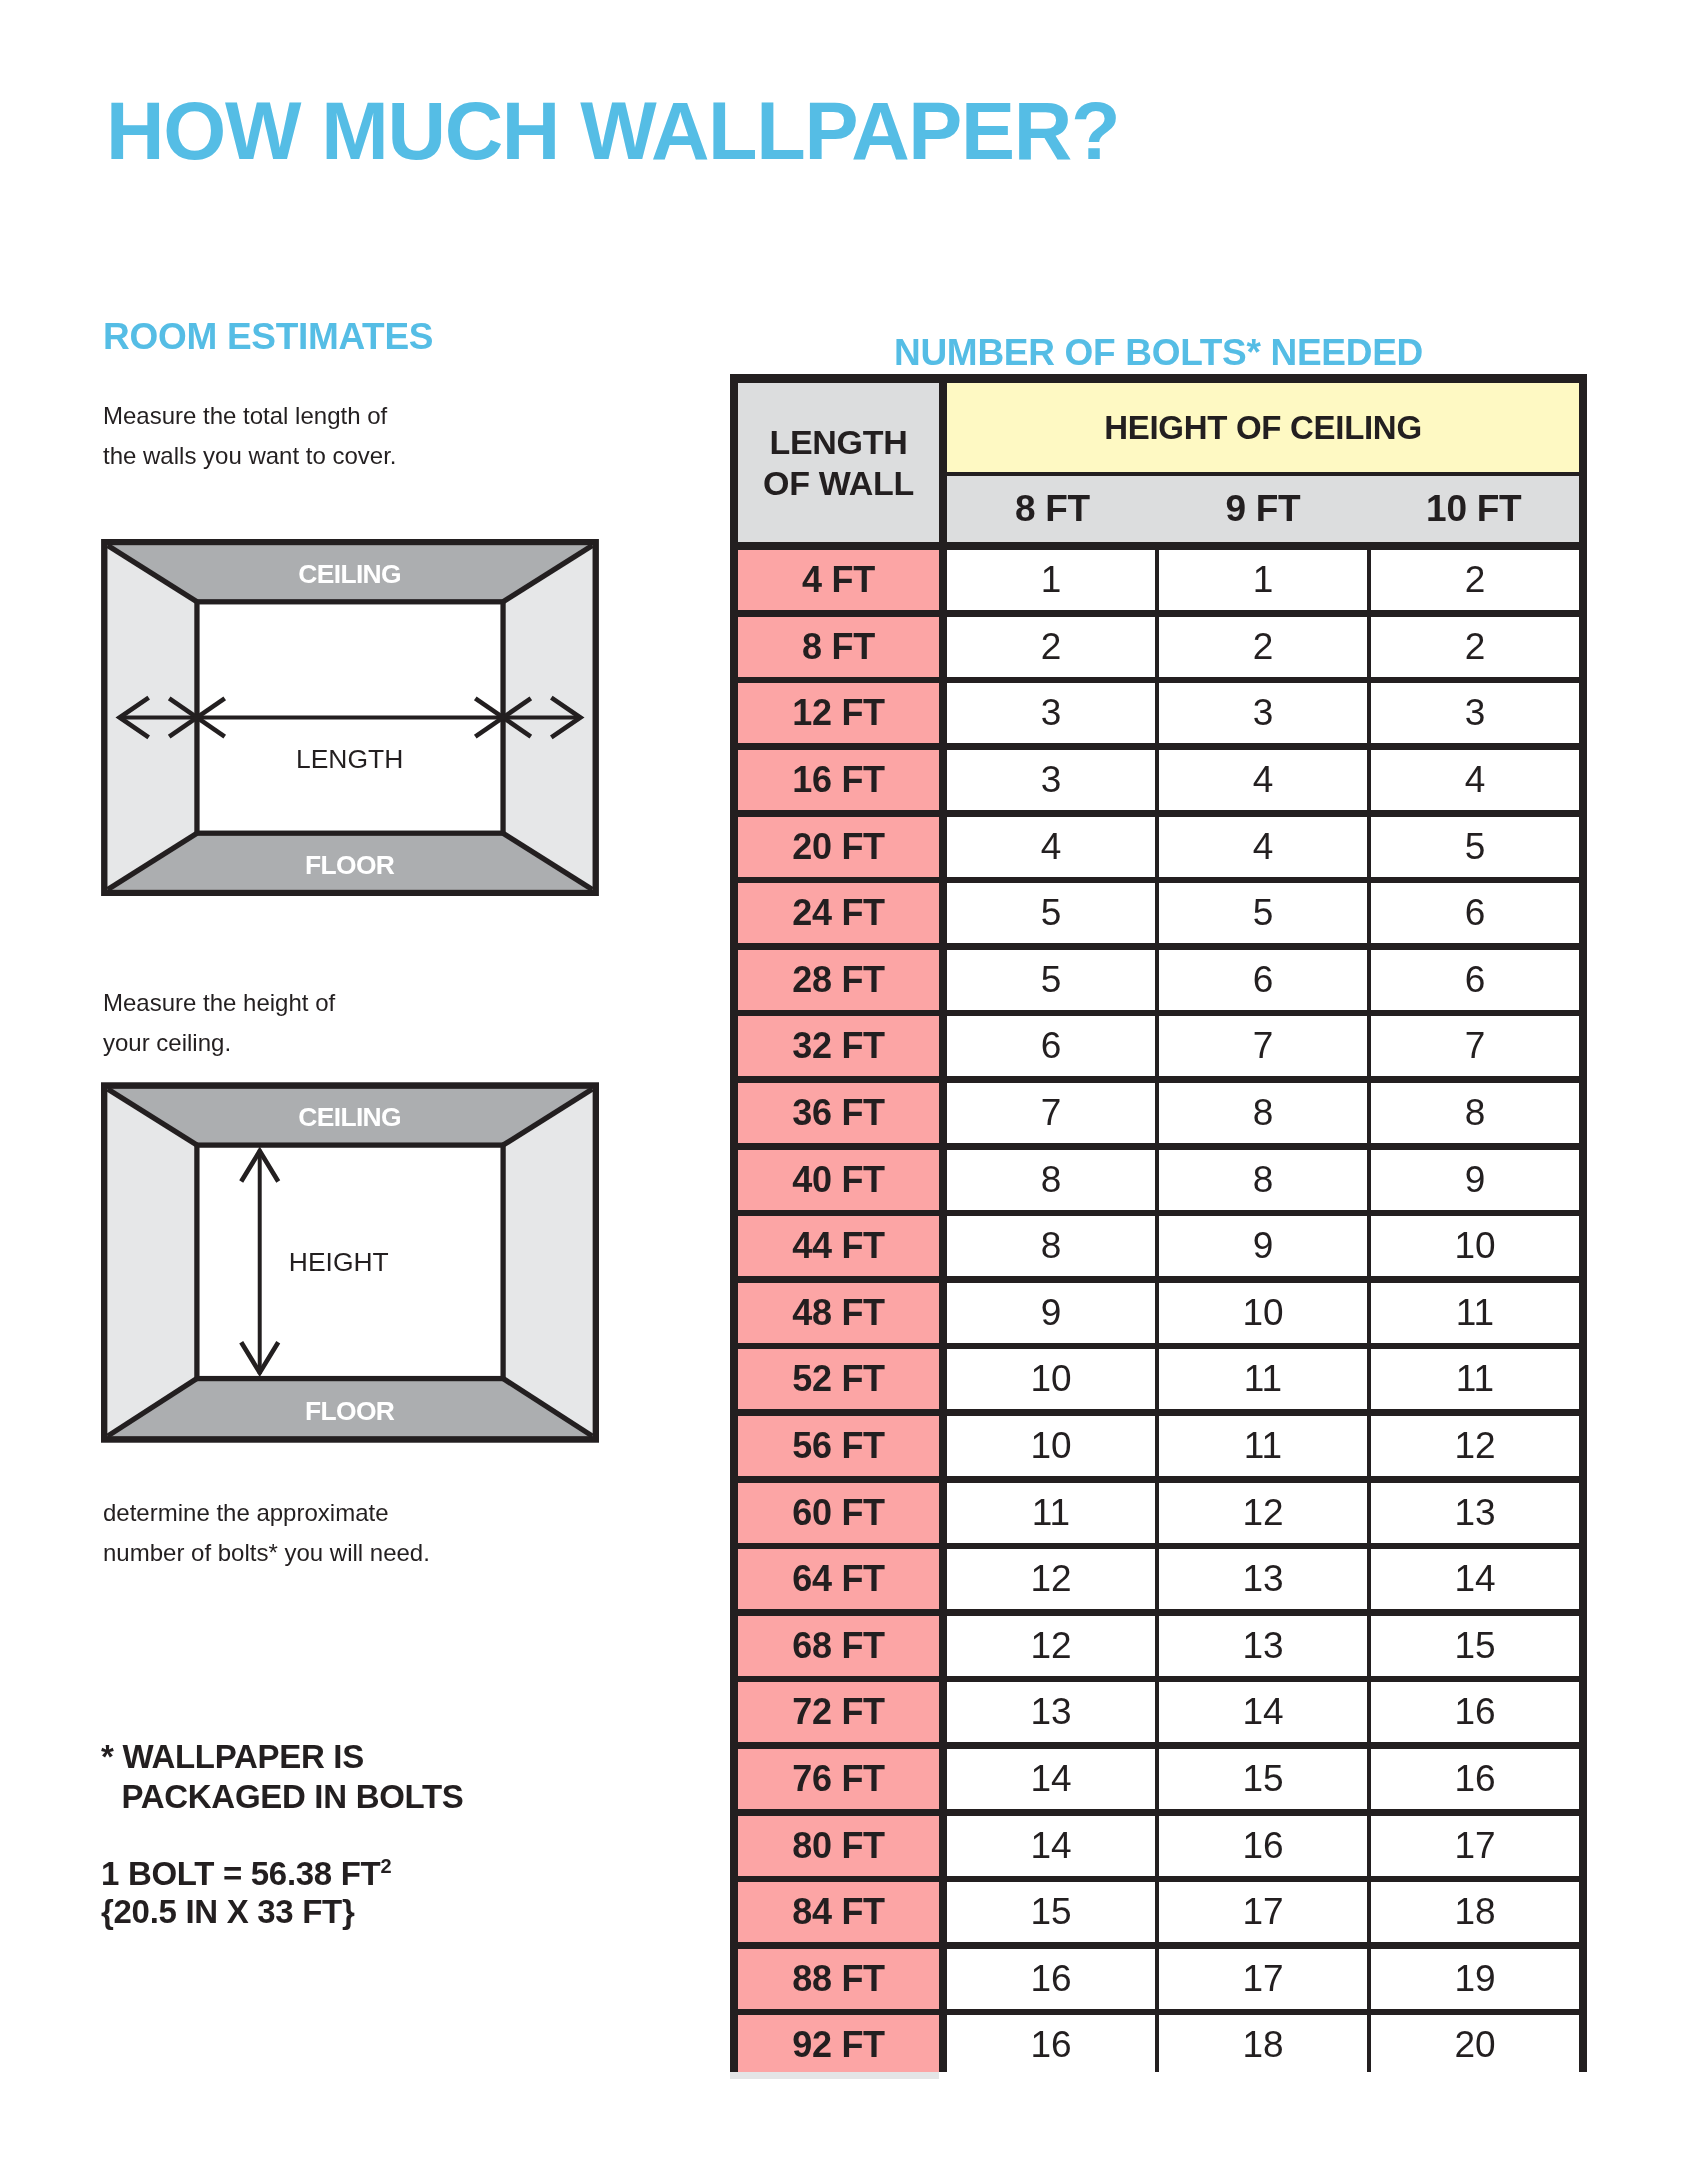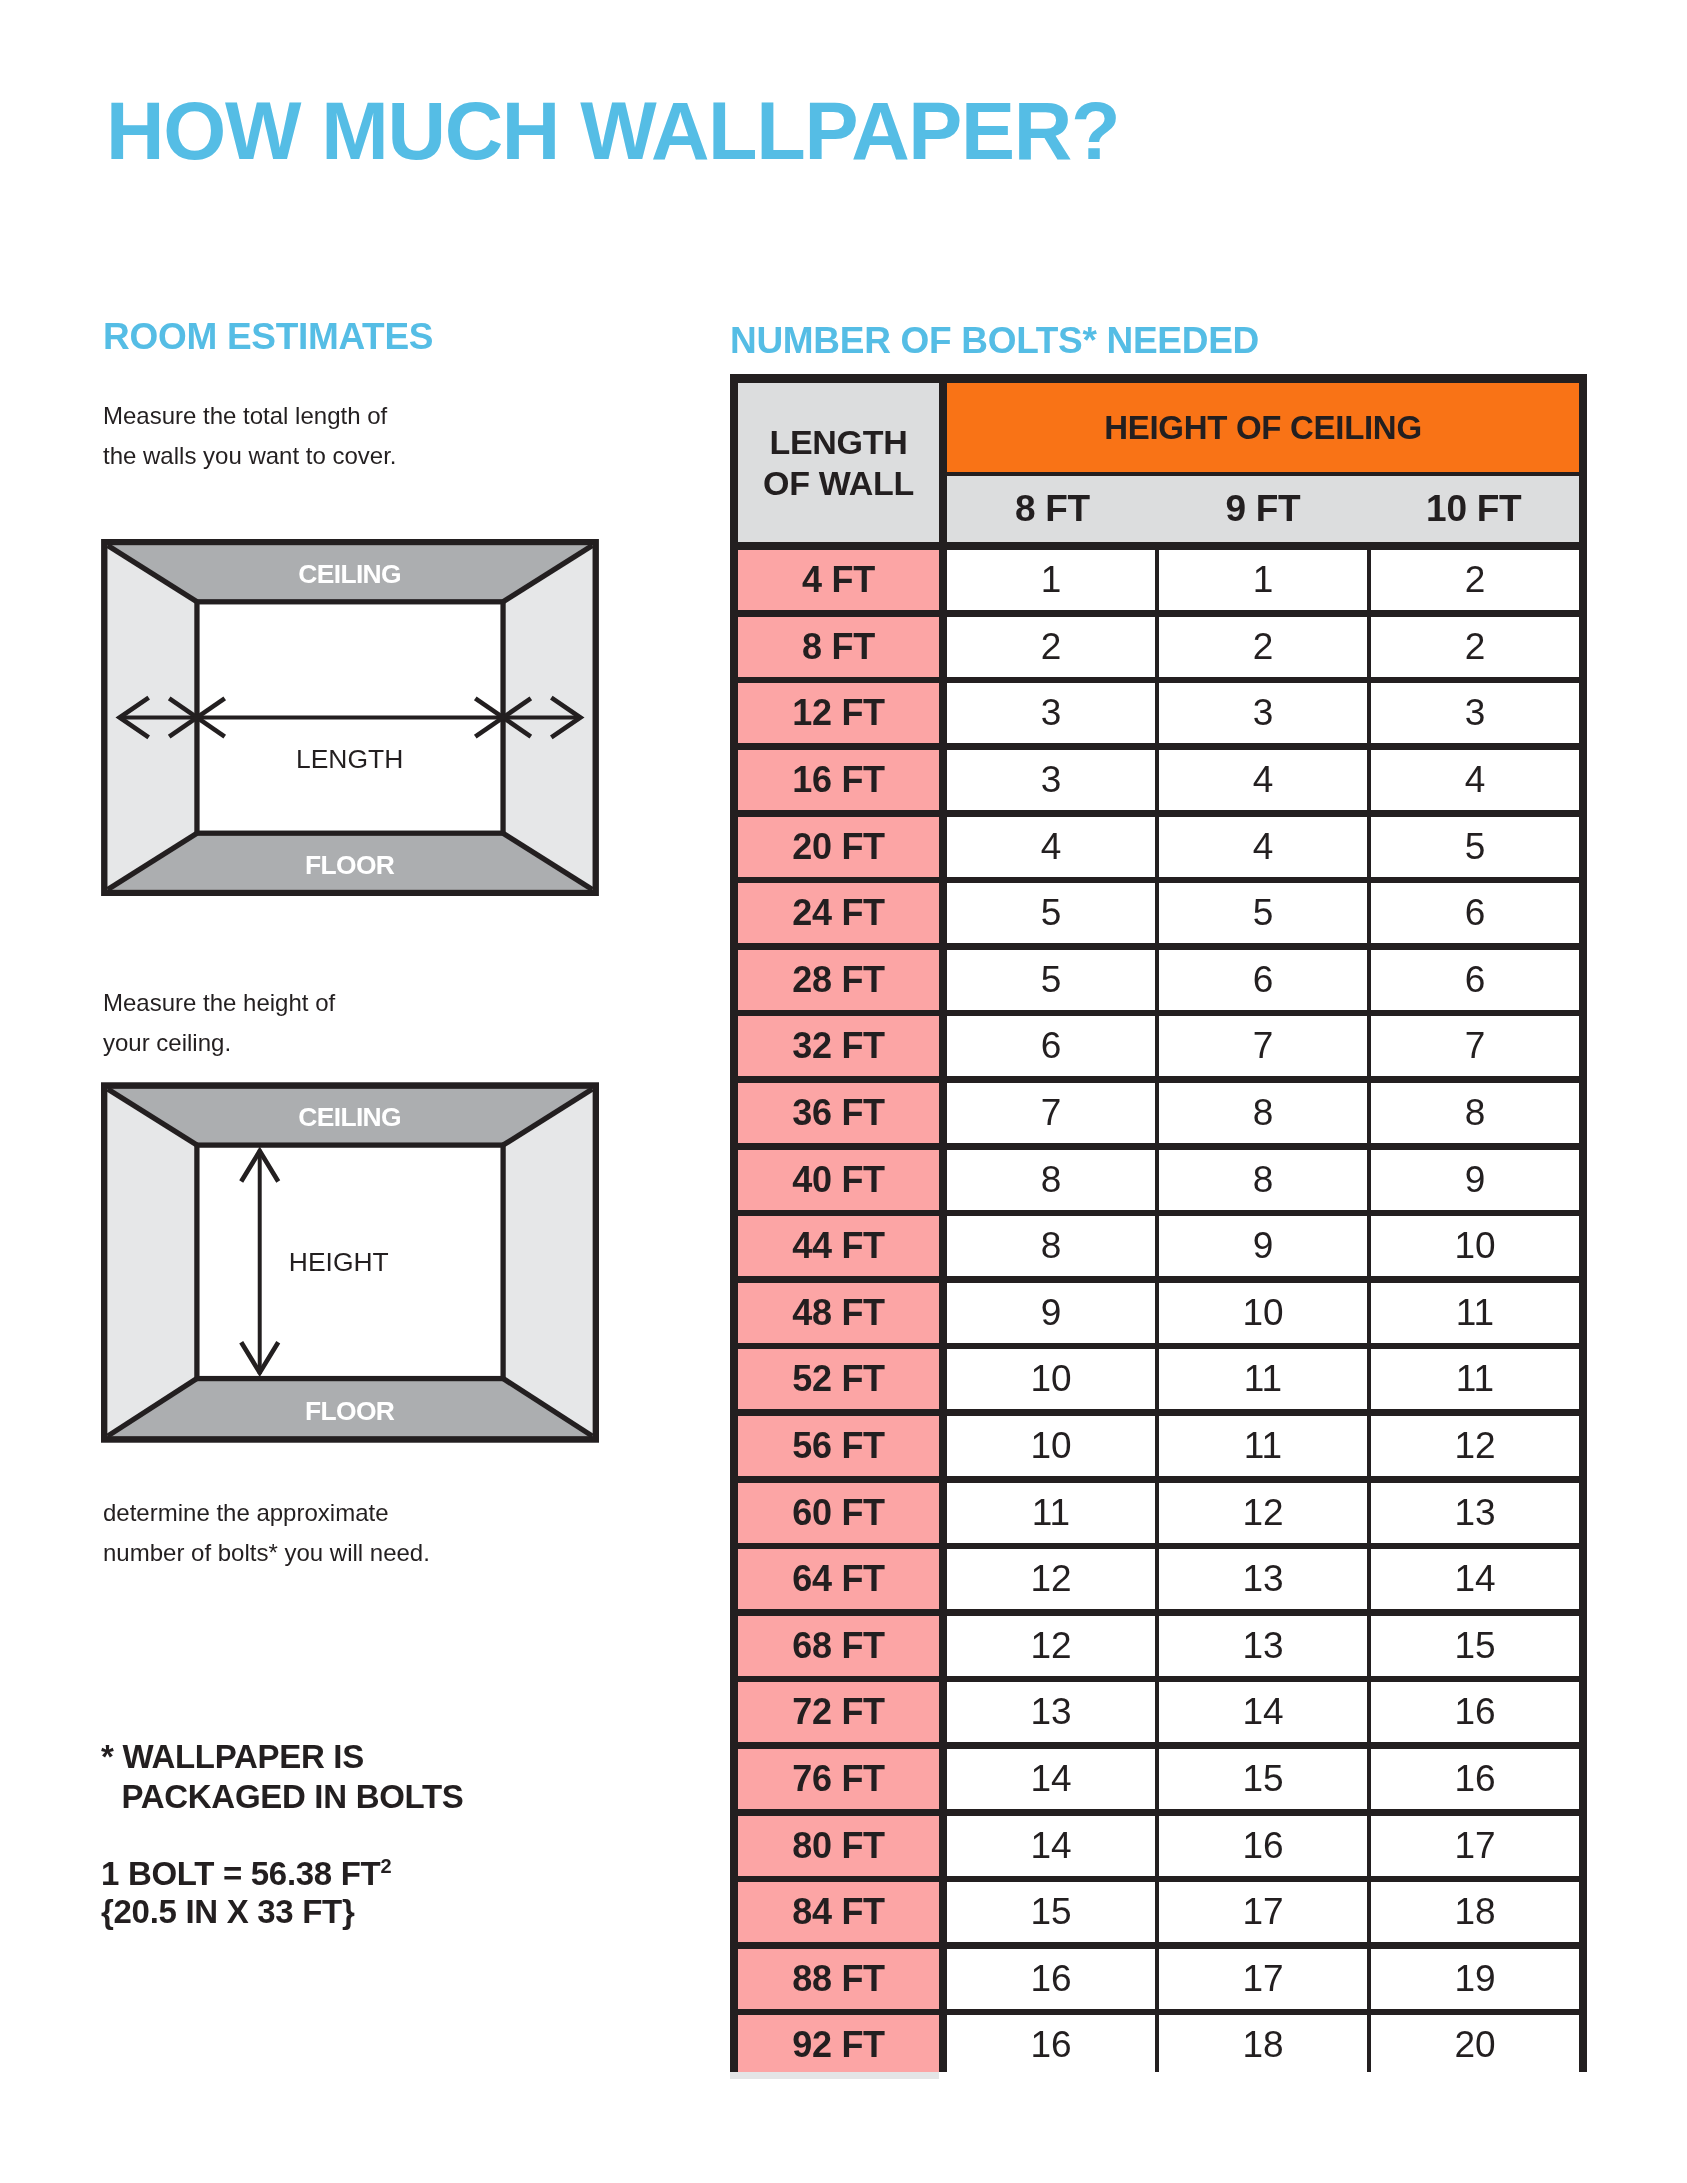--- a/index.html
+++ b/index.html
@@ -10,21 +10,21 @@
   .page-title {
     position:absolute; left:106px; top:85px;
     font-size:81px; font-weight:700; letter-spacing:-1.3px; color:#55BDE5;
     white-space:nowrap;
   }
   .section-heading {
     position:absolute; font-size:37px; font-weight:700; letter-spacing:-0.3px;
     color:#55BDE5; white-space:nowrap;
   }
   .heading-left { left:103px; top:316px; }
-  .heading-table { left:730px; top:320px; width:857px; }
+  .heading-table { left:730px; top:332px; width:857px; text-align:center; }
 
   .para { position:absolute; left:103px; font-size:24px; line-height:40px; color:#231F20; }
   .para-1 { top:396px; }
   .para-2 { top:983px; }
   .para-3 { top:1493px; }
 
   .note { position:absolute; left:101px; top:1737px; font-size:33px; line-height:40px; font-weight:700; letter-spacing:-0.3px; }
   .note .indent { padding-left:20.5px; }
   .bolt-eq { position:absolute; left:101px; top:1855px; font-size:33px; font-weight:700; letter-spacing:-0.3px; }
   .bolt-eq sup { font-size:20px; vertical-align:super; }
@@ -40,21 +40,21 @@
     background:#231F20; padding:9.3px 8px 6.6px 8px;
   }
   .t-header { display:flex; height:159px; margin-bottom:8px; }
   .t-col1head {
     width:201px; margin-right:8px; background:#DCDDDE;
     display:flex; flex-direction:column; align-items:center; justify-content:center;
     font-size:34px; font-weight:700; letter-spacing:-0.3px; line-height:41px;
   }
   .t-datahead { width:632px; display:flex; flex-direction:column; }
   .t-spanhead {
-    height:89px; margin-bottom:4px; background:#f97316;
+    height:89px; margin-bottom:4px; background:#fef9c3;
     display:flex; align-items:center; justify-content:center;
     font-size:33px; font-weight:700; letter-spacing:-0.3px;
   }
   .t-subrow { height:66px; background:#DCDDDE; display:flex; }
   .t-subrow .sub {
     flex:1; display:flex; align-items:center; justify-content:center;
     font-size:37px; font-weight:700; letter-spacing:-0.3px;
   }
   .t-row { display:flex; height:60px; margin-bottom:6.6px; }
   .t-row:last-child { margin-bottom:0; }

